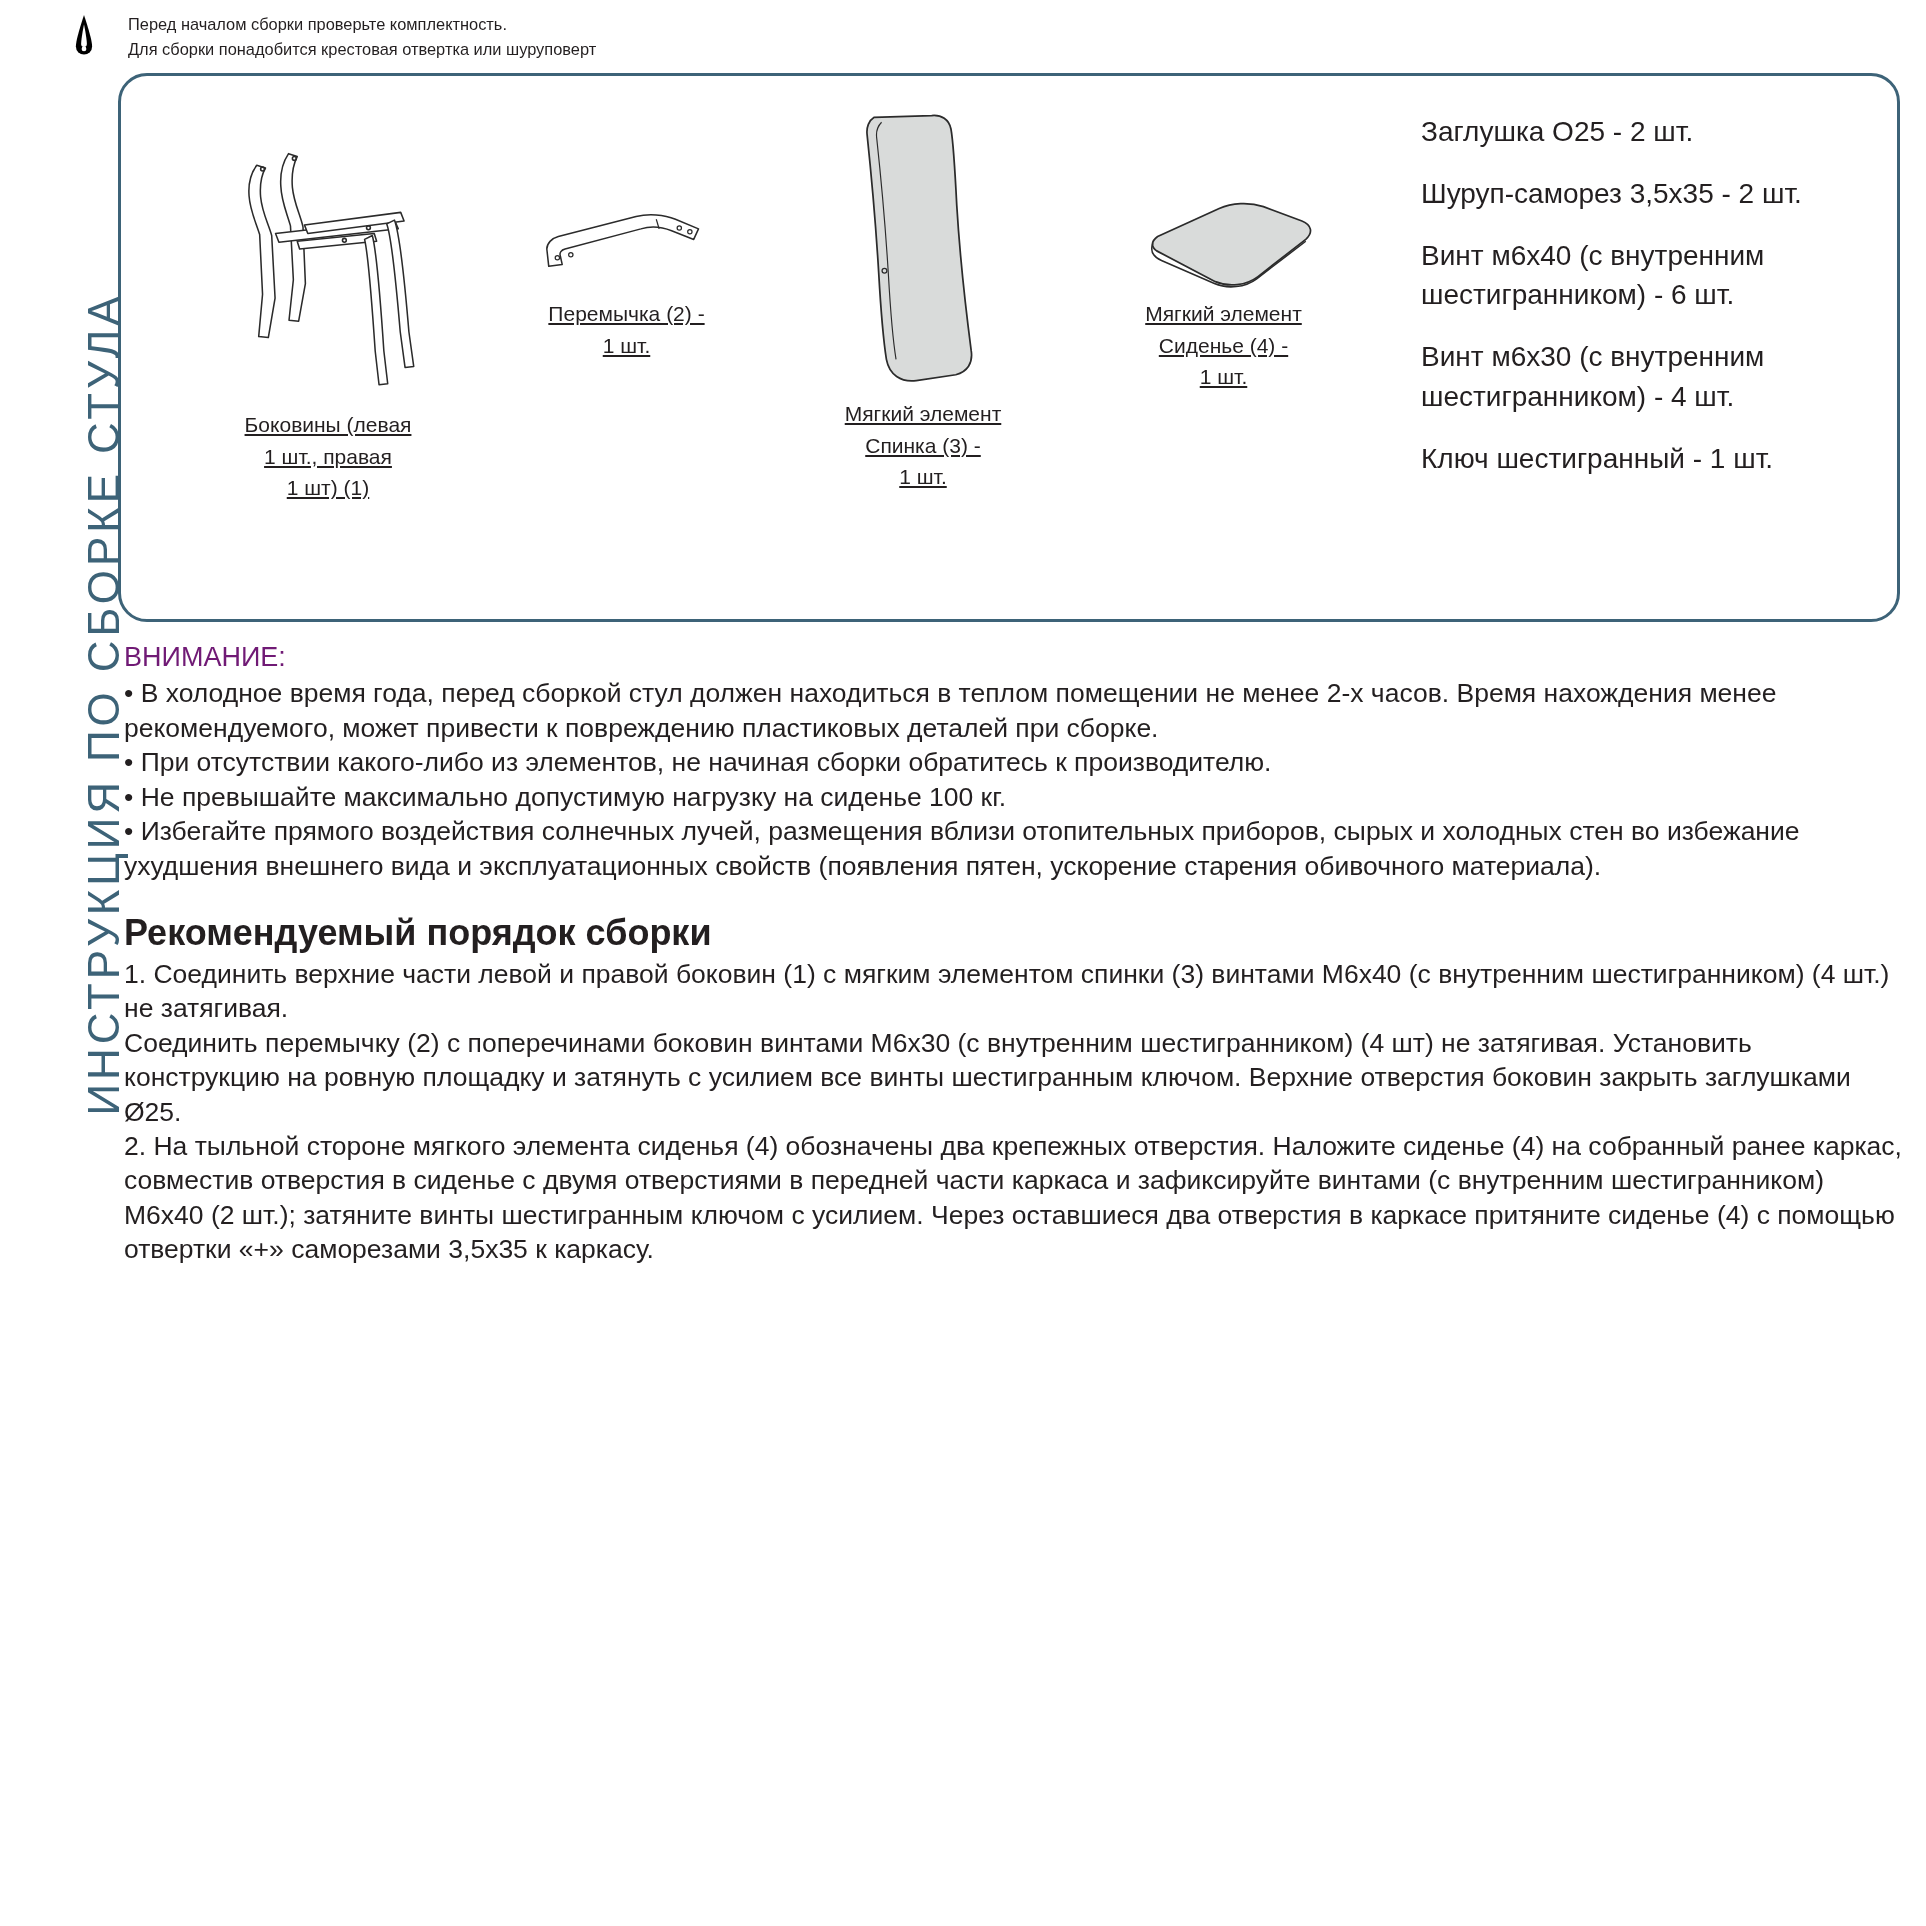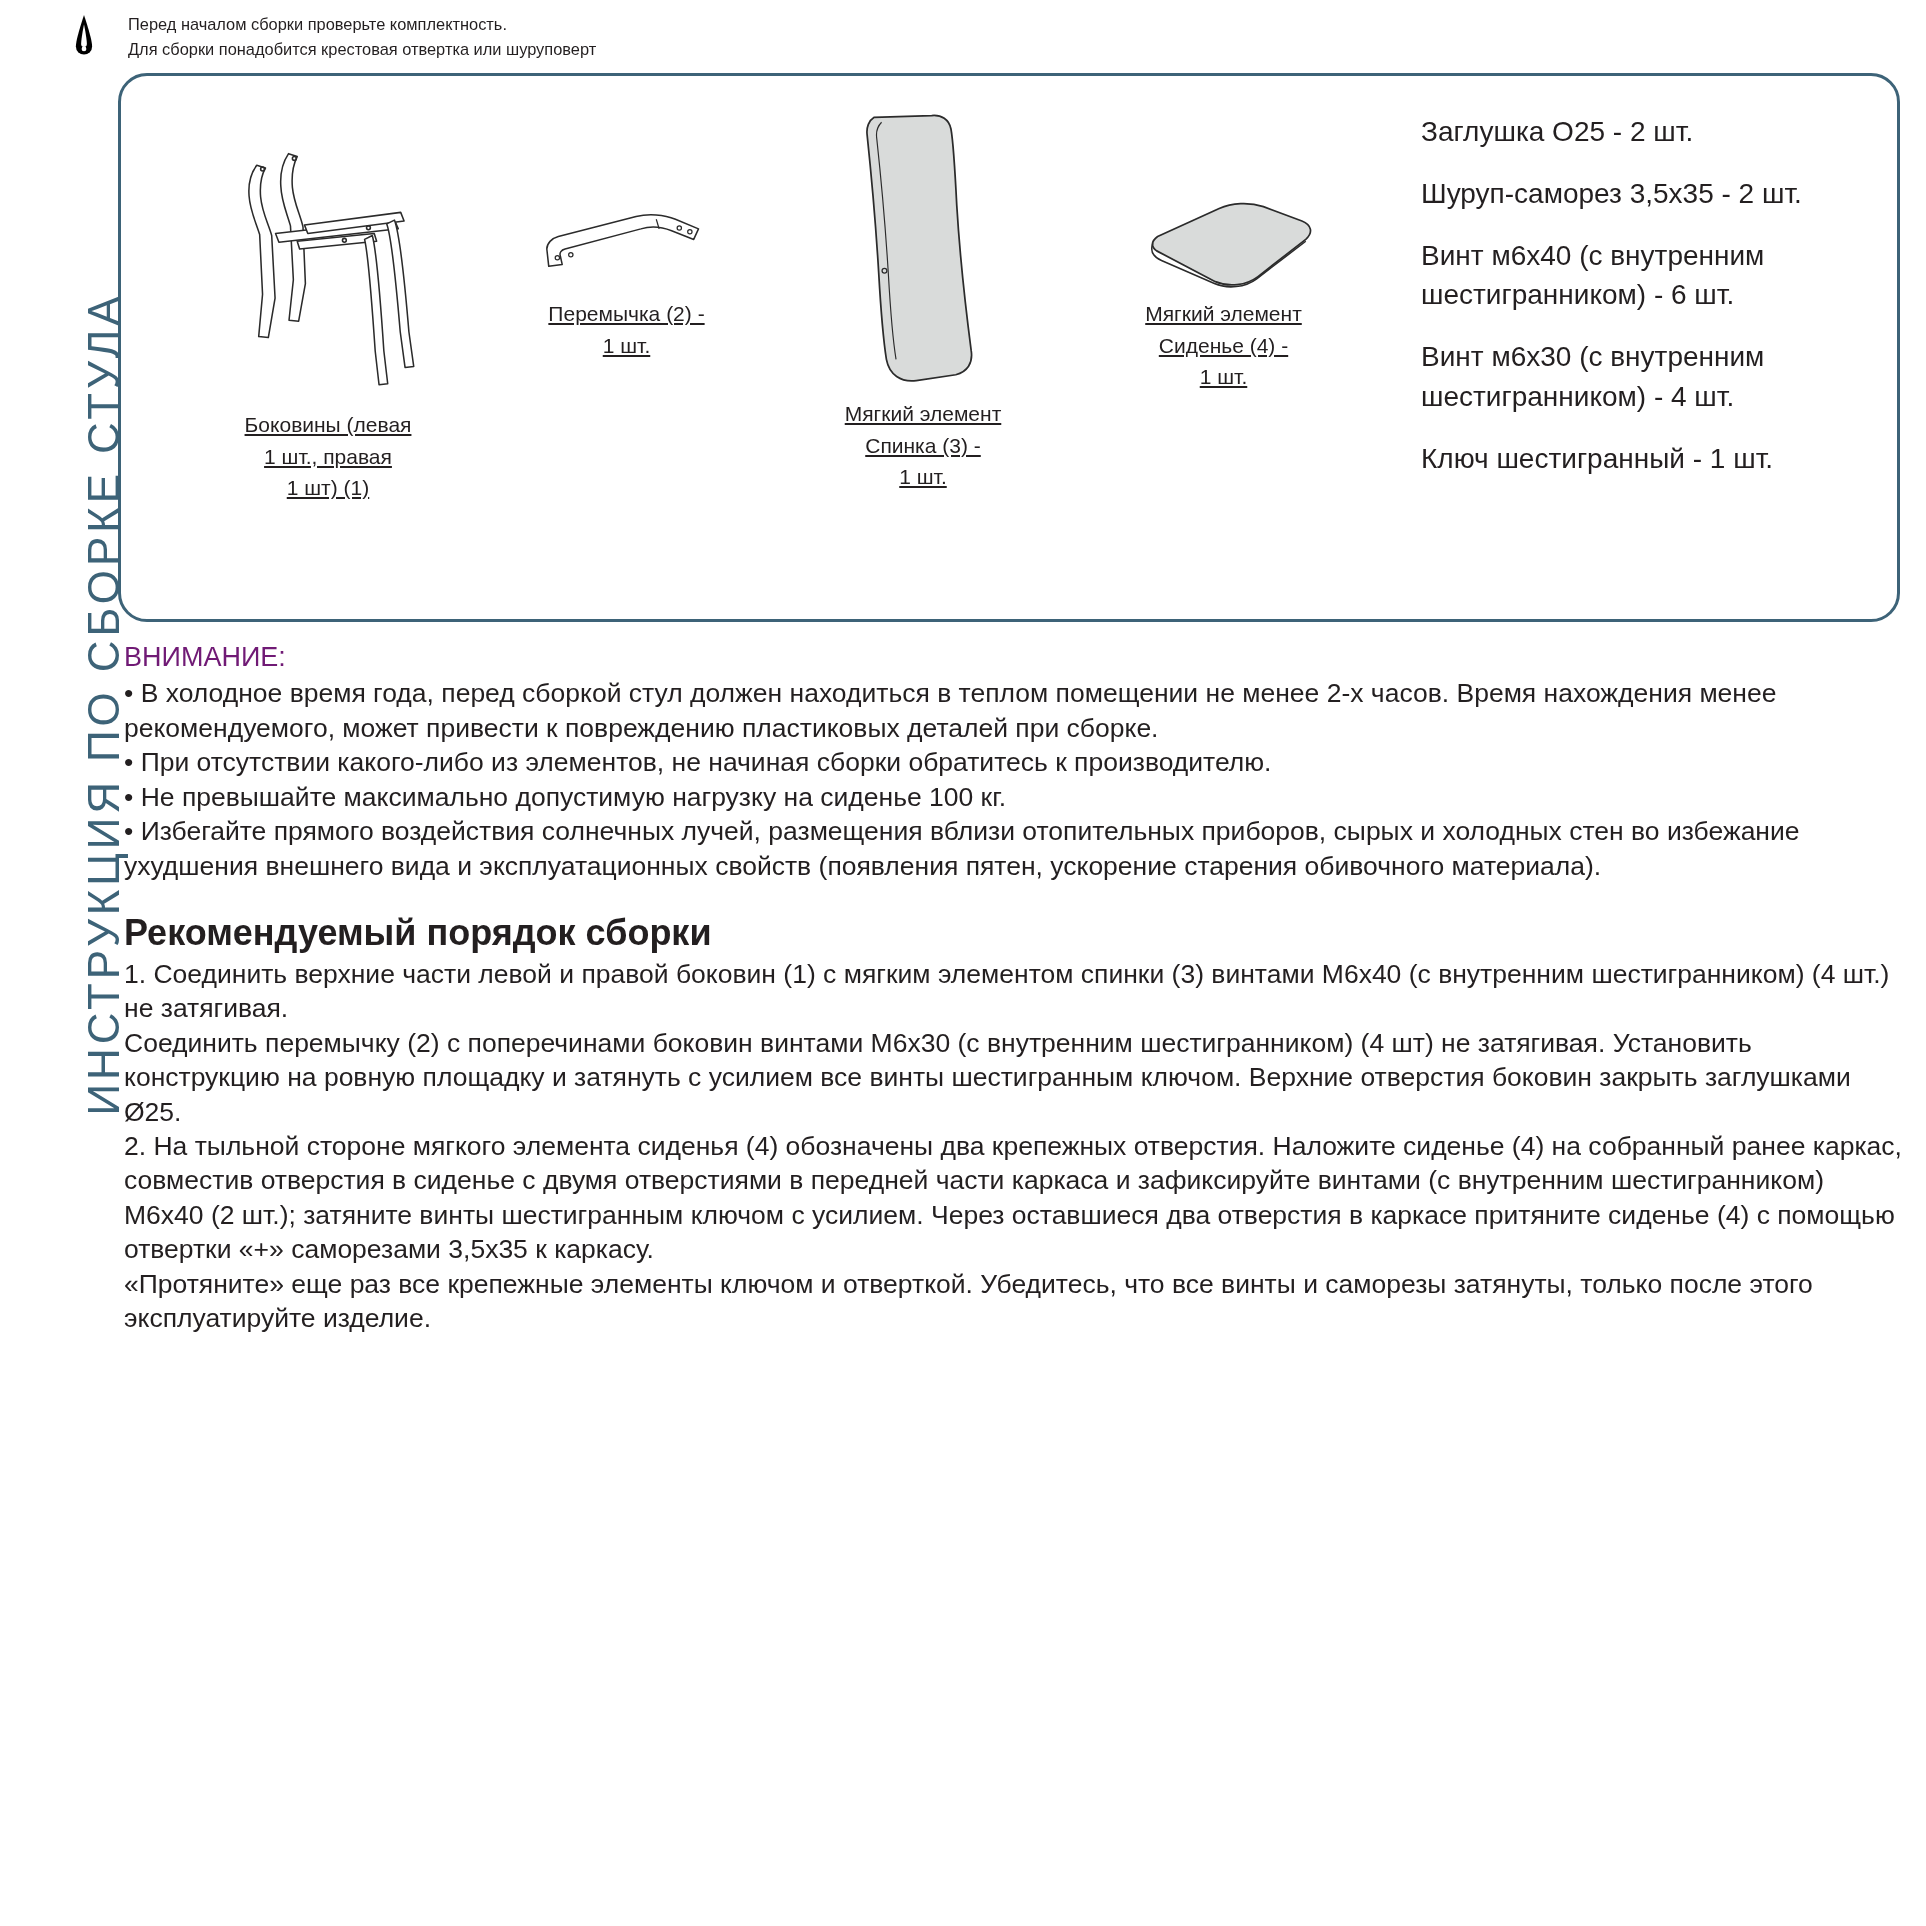--- a/index.html
+++ b/index.html
@@ -265,16 +265,15 @@
   <p class="para">• При отсутствии какого-либо из элементов, не начиная сборки обратитесь к производителю.</p>
   <p class="para">• Не превышайте максимально допустимую нагрузку на сиденье 100 кг.</p>
   <p class="para">• Избегайте прямого воздействия солнечных лучей, размещения вблизи отопительных приборов, сырых и холодных стен во избежание ухудшения внешнего вида и эксплуатационных свойств (появления пятен, ускорение старения обивочного материала).</p>
 
   <div class="spacer"></div>
 
   <div class="sect-head">Рекомендуемый порядок сборки</div>
   <p class="para">1. Соединить верхние части левой и правой боковин (1) с мягким элементом спинки (3) винтами М6х40 (с внутренним шестигранником) (4 шт.)  не затягивая.</p>
   <p class="para">Соединить перемычку (2) с поперечинами боковин винтами М6х30 (с внутренним шестигранником) (4 шт)  не затягивая. Установить конструкцию на ровную площадку и затянуть с усилием все винты шестигранным ключом. Верхние отверстия боковин закрыть заглушками Ø25.</p>
   <p class="para">2. На тыльной стороне мягкого элемента сиденья (4) обозначены два крепежных отверстия. Наложите сиденье (4) на собранный ранее каркас, совместив отверстия в сиденье  с двумя отверстиями в передней части каркаса и зафиксируйте винтами  (с внутренним шестигранником) М6х40 (2 шт.);  затяните винты шестигранным ключом с усилием. Через оставшиеся два отверстия в каркасе притяните сиденье (4) с помощью отвертки «+» саморезами 3,5х35 к каркасу.</p>
-  <p class="para">«Протяните» еще раз все крепежные элементы ключом и отверткой. Убедитесь, что все винты и саморезы затянуты, только после этого эксплуатируйте изделие.</p>
 
 </div>
 
 
 </body></html>

